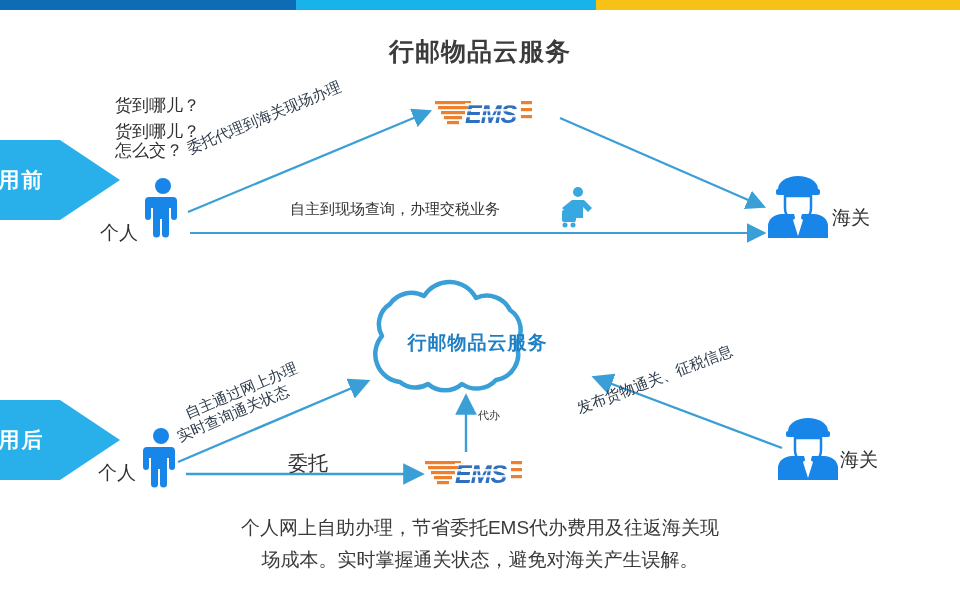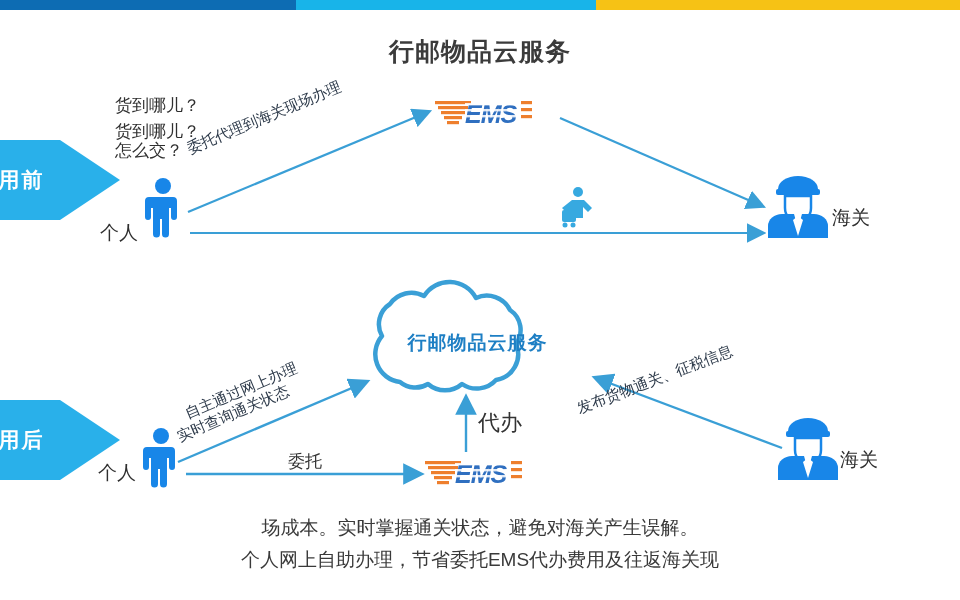--- a/index.html
+++ b/index.html
@@ -270,20 +270,21 @@
 
   <div class="qtext" style="left:115px; top:93px;">货到哪儿？</div>
   <div class="qtext" style="left:115px; top:119px;">货到哪儿？</div>
   <div class="qtext" style="left:115px; top:138px;">怎么交？</div>
 
   <div class="node-label" style="left:100px; top:220px;">个人</div>
   <div class="node-label" style="left:832px; top:205px;">海关</div>
 
   <div class="arrow-label diag" style="left:188px; top:140px; transform: rotate(-22.5deg); transform-origin: left center;">委托代理到海关现场办理</div>
 
+  <div class="arrow-label" style="left:290px; top:200px;">自主到现场查询，办理交税业务</div>
 
   <div class="ems" id="ems-top">
     <svg viewBox="0 0 120 34" width="120" height="34">
       <g>
         <rect x="0" y="5" width="36" height="3.2" fill="#ee7f2d"></rect>
         <rect x="3" y="10" width="30" height="3.2" fill="#ee7f2d"></rect>
         <rect x="6" y="15" width="24" height="3.2" fill="#ee7f2d"></rect>
         <rect x="9" y="20" width="18" height="3.2" fill="#ee7f2d"></rect>
         <rect x="12" y="25" width="12" height="3.2" fill="#ee7f2d"></rect>
       </g>
@@ -306,23 +307,23 @@
   </div>
 
   <div class="node-label" style="left:98px; top:460px;">个人</div>
   <div class="node-label" style="left:840px; top:447px;">海关</div>
 
   <div class="arrow-label diag" style="left:186px; top:405px; transform: rotate(-23deg); transform-origin: left center;">自主通过网上办理</div>
   <div class="arrow-label diag" style="left:178px; top:428px; transform: rotate(-23deg); transform-origin: left center;">实时查询通关状态</div>
 
   <div class="arrow-label diag" style="left:578px; top:400px; transform: rotate(-21deg); transform-origin: left center;">发布货物通关、征税信息</div>
 
-  <div class="arrow-label" style="left:288px; top:450px; font-size:17px;">委托</div>
-
-  <div class="arrow-label" style="left:478px; top:408px; font-size:22px;">代办</div>
+  <div class="arrow-label" style="left:288px; top:450px; font-size:20px;">委托</div>
+
+  <div class="arrow-label" style="left:478px; top:408px; font-size:11px;">代办</div>
 
   <div class="ems" id="ems-bottom">
     <svg viewBox="0 0 120 34" width="120" height="34">
       <g>
         <rect x="0" y="5" width="36" height="3.2" fill="#ee7f2d"></rect>
         <rect x="3" y="10" width="30" height="3.2" fill="#ee7f2d"></rect>
         <rect x="6" y="15" width="24" height="3.2" fill="#ee7f2d"></rect>
         <rect x="9" y="20" width="18" height="3.2" fill="#ee7f2d"></rect>
         <rect x="12" y="25" width="12" height="3.2" fill="#ee7f2d"></rect>
       </g>
@@ -334,17 +335,17 @@
       </g>
       <g>
         <rect x="86" y="5" width="11" height="3.2" fill="#ee7f2d"></rect>
         <rect x="86" y="12" width="11" height="3.2" fill="#ee7f2d"></rect>
         <rect x="86" y="19" width="11" height="3.2" fill="#ee7f2d"></rect>
       </g>
     </svg>
   </div>
 
   <div id="caption">
+    <div class="nowrap">个人网上自助办理，节省委托EMS代办费用及往返海关现</div>
     <div class="nowrap">场成本。实时掌握通关状态，避免对海关产生误解。</div>
-    <div class="nowrap">个人网上自助办理，节省委托EMS代办费用及往返海关现</div>
   </div>
 
 </div>
 
 </body></html>

